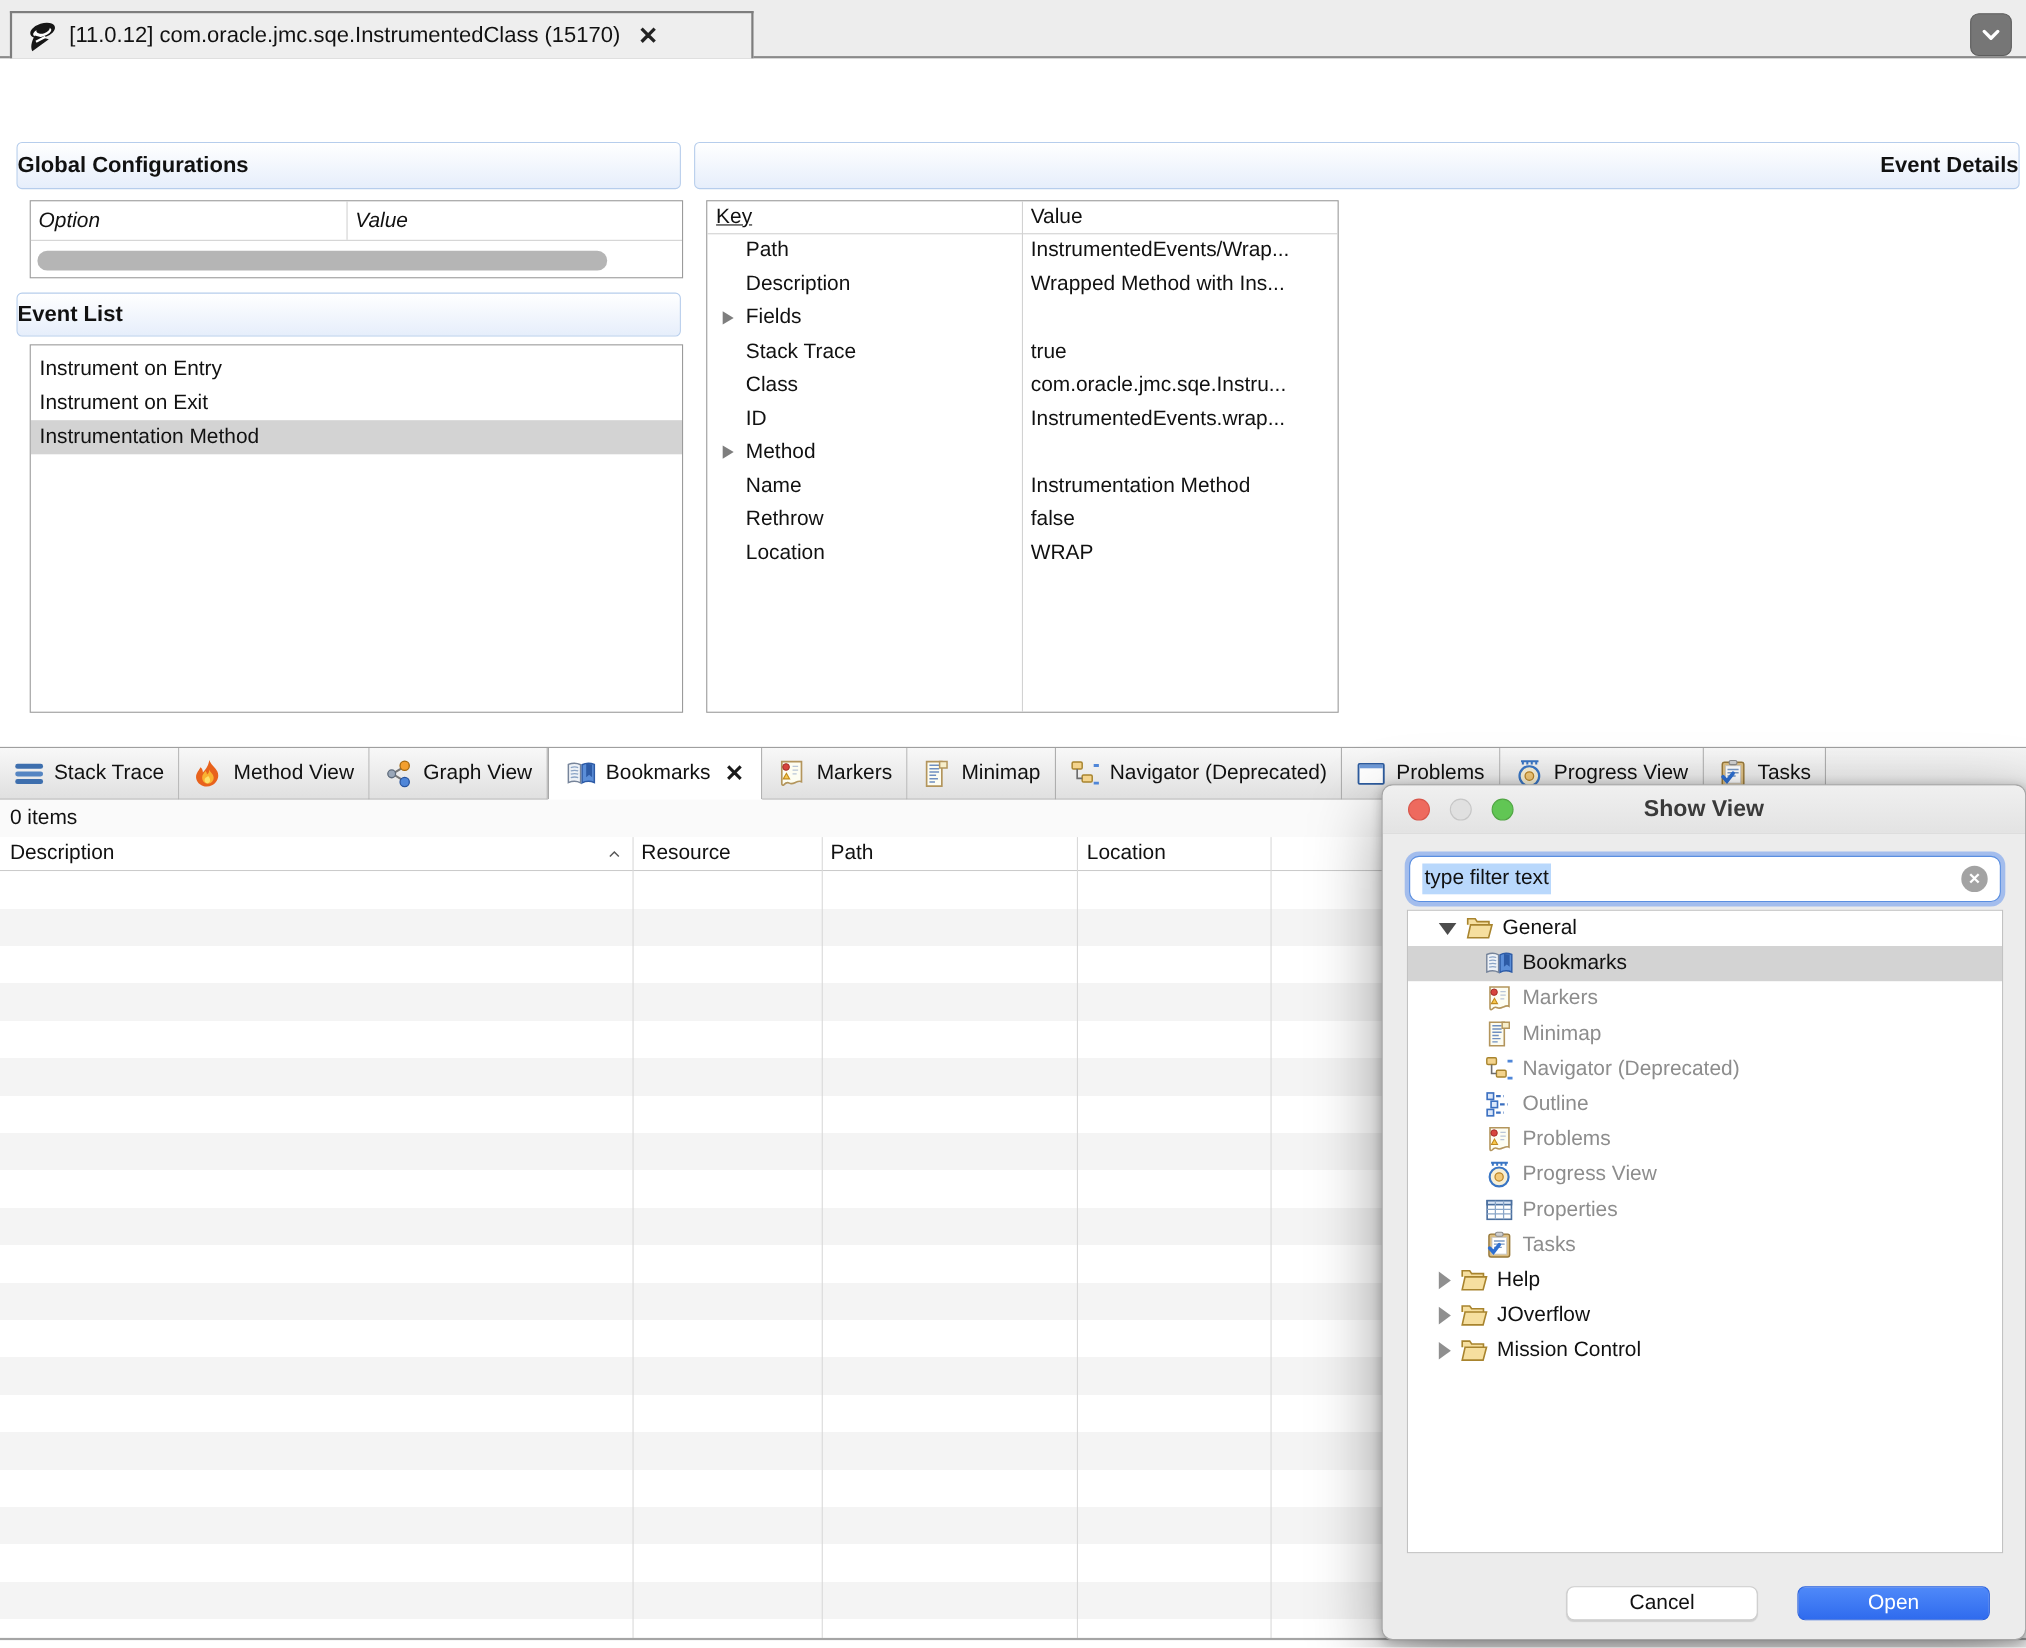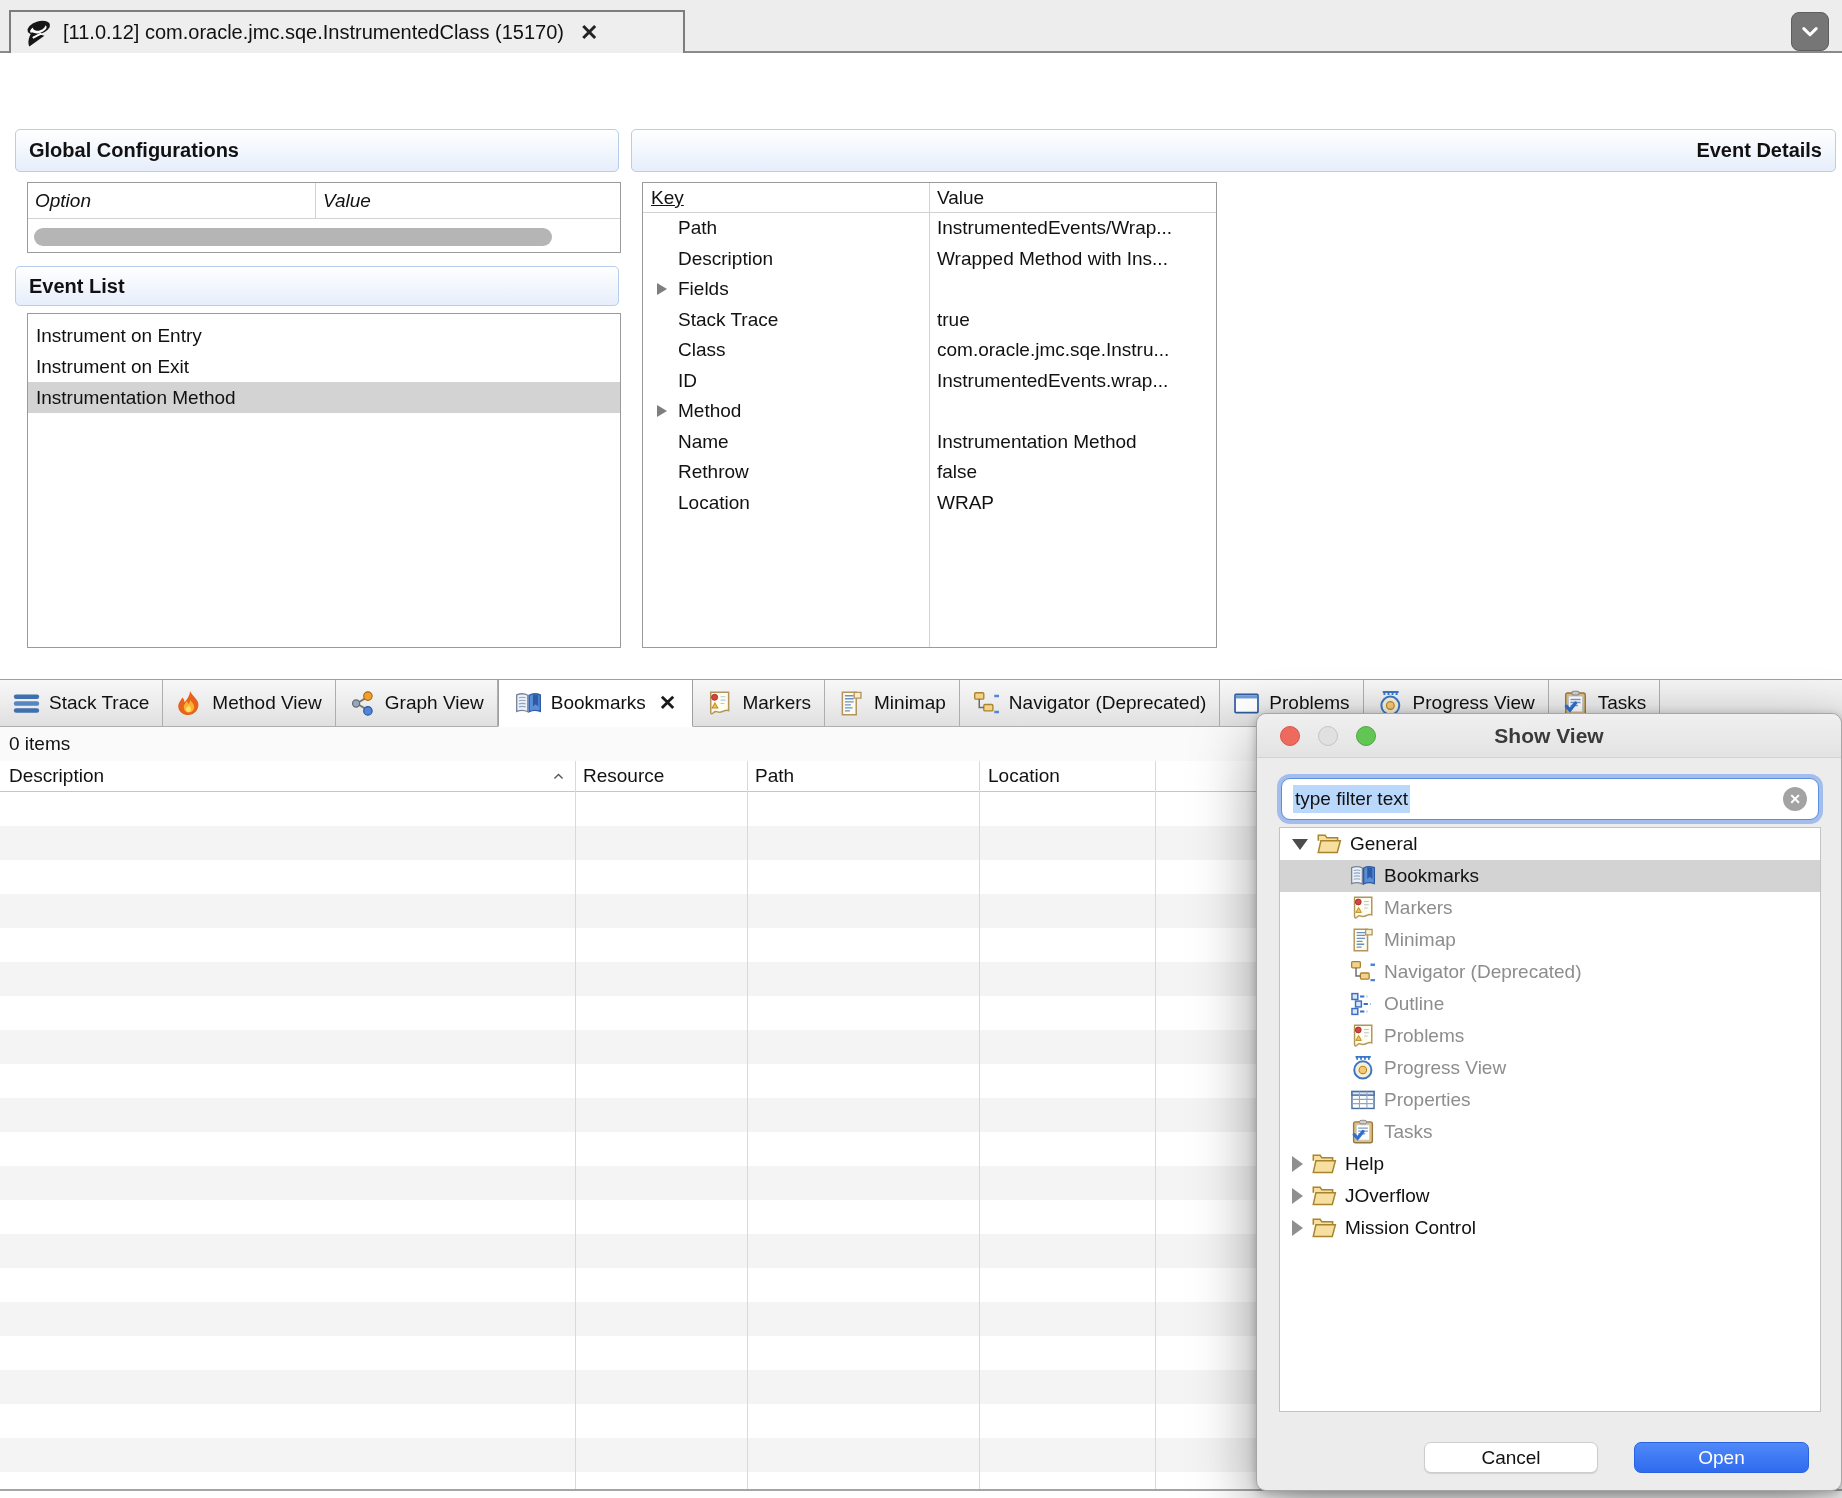--- a/index.html
+++ b/index.html
@@ -26,21 +26,21 @@
 
   
   .app-header{position:absolute;left:0;top:55px;right:0;height:63px;
               background:linear-gradient(#ffffff 15%, var(--header-blue,#e7eefb));
               border-bottom:2px solid #c3d6f0;display:flex;align-items:center;gap:16px;padding-left:15px;}
   .app-title{font-size:28px;font-weight:bold;color:#0d0d0d;}
 
   
   .section-hdr{position:absolute;border:1px solid #b6cdec;border-radius:5px;
                background:linear-gradient(#ffffff,#e6eefb);display:flex;align-items:center;
-               padding:0 13px;font-weight:bold;font-size:20px;}
+               padding:0 0;font-weight:bold;font-size:20px;}
   .s-gc{left:15px;top:129px;width:604px;height:43px;}
   .s-el{left:15px;top:266px;width:604px;height:40px;}
   .s-ed{left:631px;top:129px;width:1205px;height:43px;justify-content:flex-end;}
 
   
   .gc-table{position:absolute;left:27px;top:182px;width:594px;height:71px;border:1px solid #9b9b9b;background:#fff;font-style:italic;}
   .gc-head{display:flex;height:36px;border-bottom:1px solid #d2d2d2;align-items:center;}
   .gc-col1{width:288px;flex:none;border-right:1px solid #d2d2d2;height:100%;display:flex;align-items:center;padding-left:7px;}
   .gc-col2{flex:1;padding-left:7px;}
   .gc-thumb{position:absolute;left:6px;top:45px;width:518px;height:18px;border-radius:9px;background:#b5b5b5;}
@@ -99,21 +99,21 @@
   .tl-mid{left:61px;background:#e0e0e0;border:1px solid #c6c6c6;}
   .tl-grn{left:99px;background:var(--traffic-green,#61c654);border:1px solid #50a643;}
   .dlg-filter{position:absolute;left:24px;top:64px;width:538px;height:42px;background:#fff;
               border:1px solid #5a8ee0;border-radius:9px;box-shadow:0 0 0 4px rgba(104,152,238,.55);
               display:flex;align-items:center;padding:0 11px;}
   .sel-text{background:#b9d8fc;padding:3px 2px;}
   .clear-btn{margin-left:auto;width:24px;height:24px;border-radius:50%;background:#a3a3a3;color:#fff;
              font-size:14px;font-weight:bold;display:flex;align-items:center;justify-content:center;}
   .dlg-tree{position:absolute;left:22px;top:113px;width:542px;height:585px;background:#fff;
             border:1px solid #c2c2c2;overflow:hidden;}
-  .tree-row{height:32px;display:flex;align-items:center;gap:8px;padding-left:12px;white-space:nowrap;}
+  .tree-row{height:32px;display:flex;align-items:center;gap:8px;padding-left:28px;white-space:nowrap;}
   .tree-row.child{padding-left:70px;}
   .tree-row.selected{background:var(--selection-gray,#d3d3d3);}
   .dim{color:var(--dimmed-text,#8d8d8d);}
   .exp{width:0;height:0;flex:none;}
   .exp-open{border-left:8px solid transparent;border-right:8px solid transparent;border-top:11px solid #4c4c4c;}
   .exp-closed{border-top:8px solid transparent;border-bottom:8px solid transparent;border-left:11px solid #8f8f8f;}
   .btn{position:absolute;top:728px;height:31px;border-radius:7px;display:flex;align-items:center;
        justify-content:center;font-size:19px;}
   .btn-cancel{left:167px;width:174px;background:#fff;border:1px solid #cdcdcd;color:#111;
               box-shadow:0 1px 1px rgba(0,0,0,.12);}

